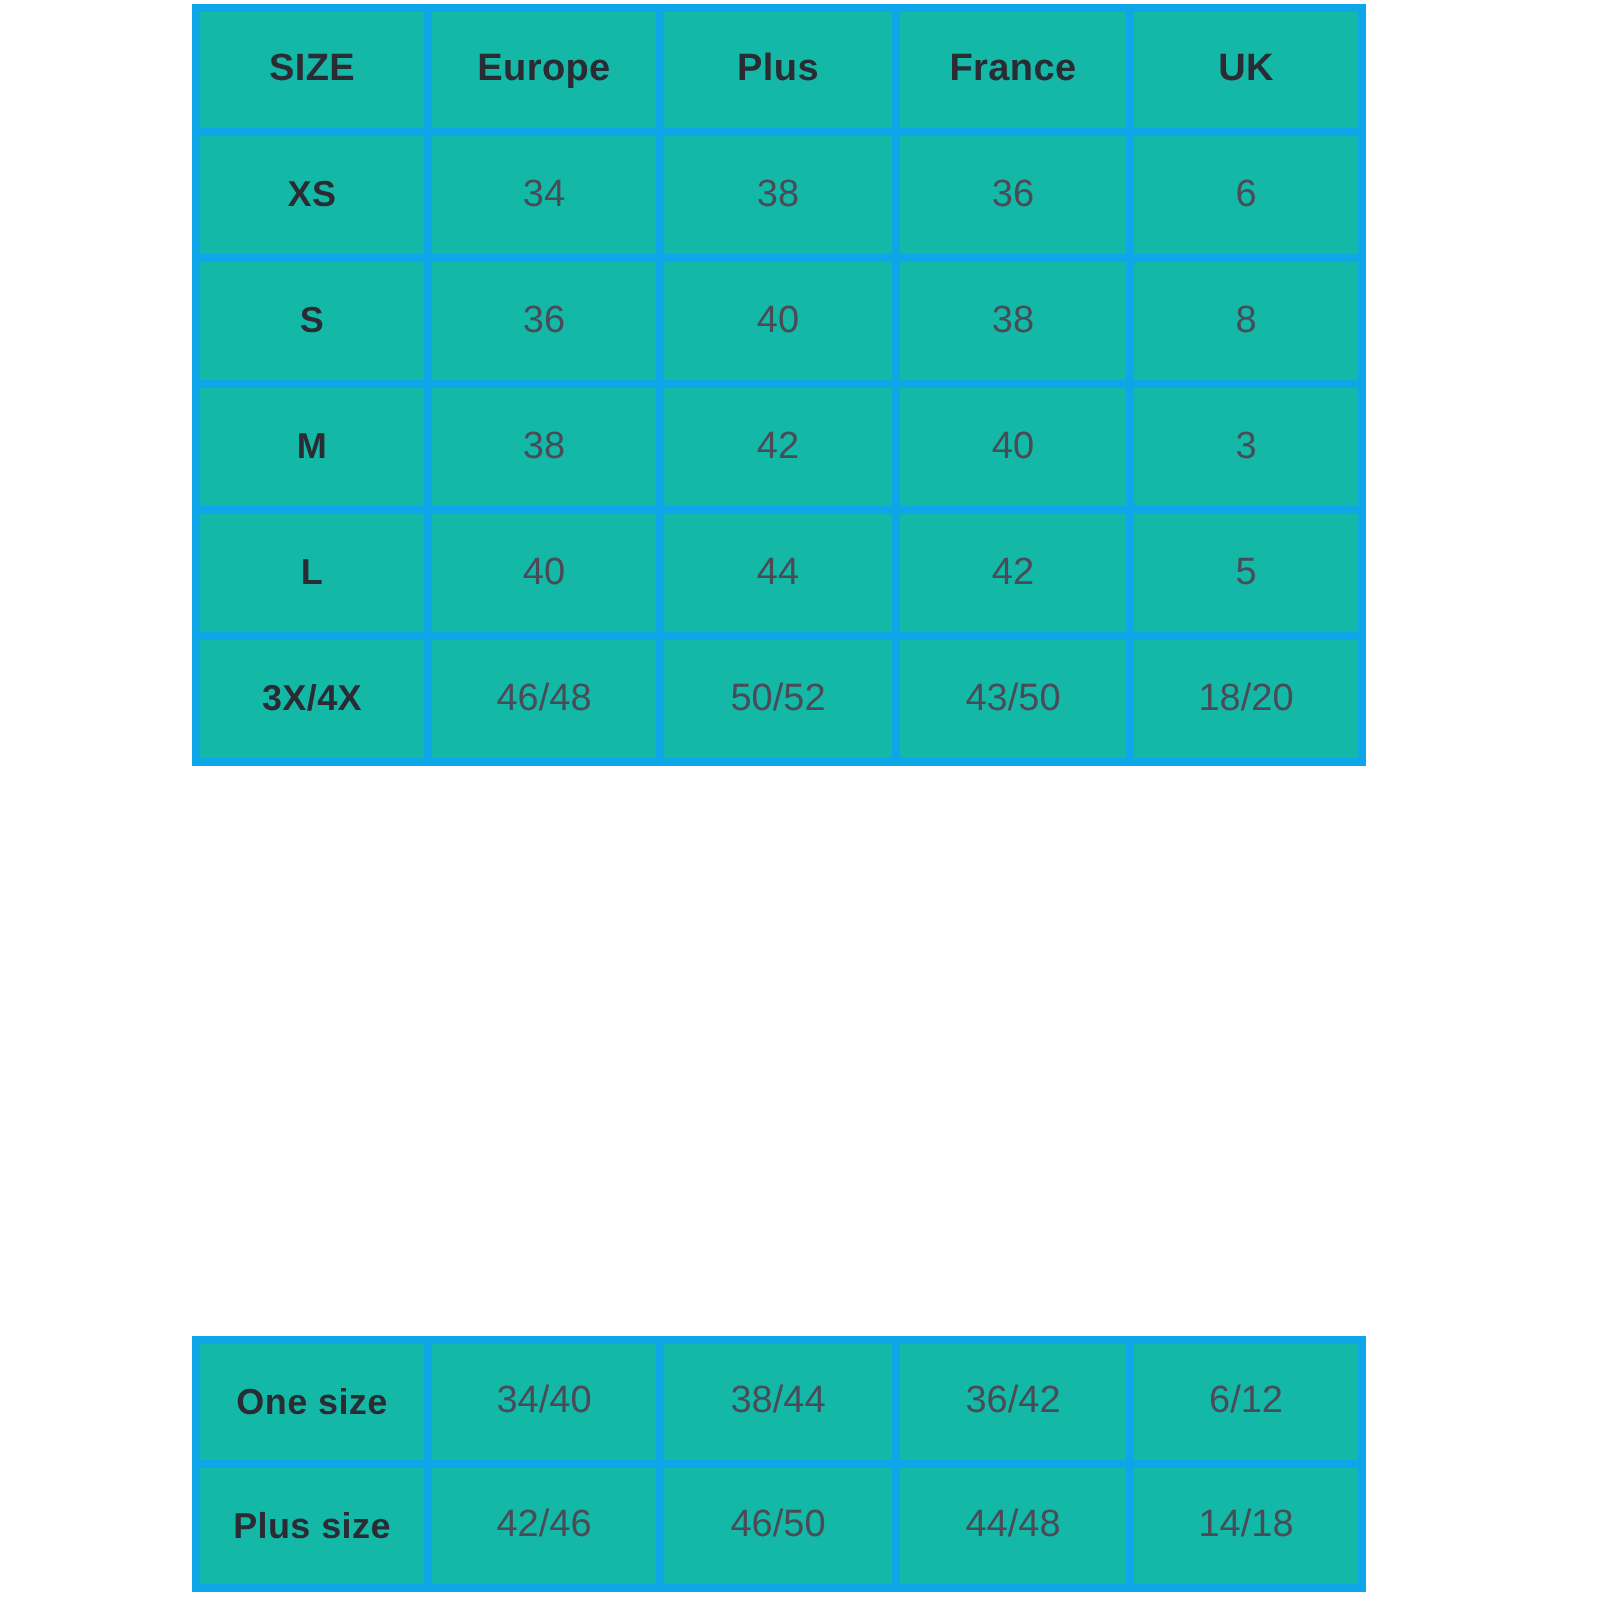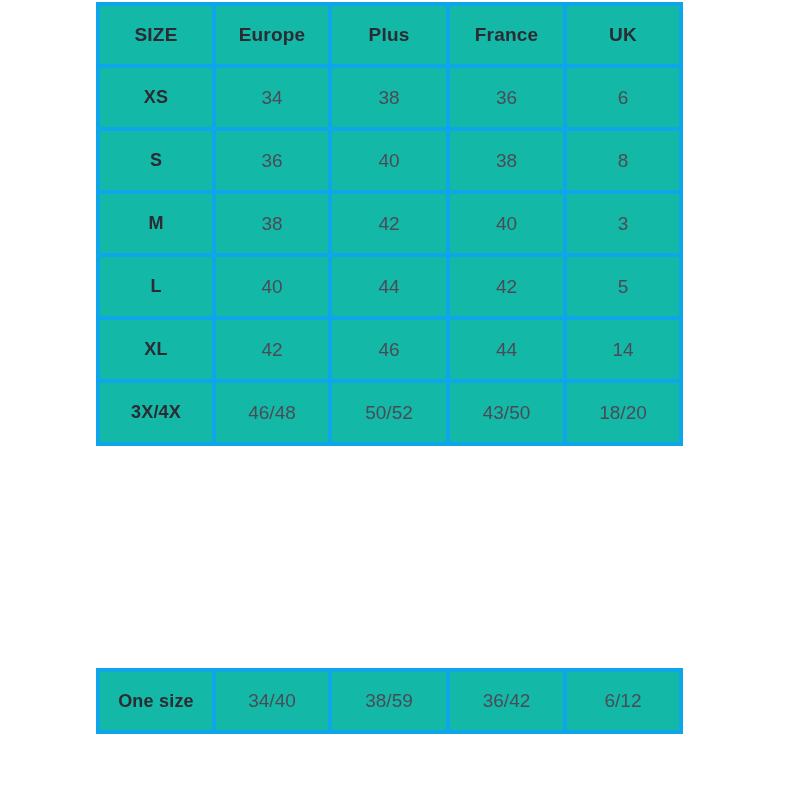--- a/index.html
+++ b/index.html
@@ -91,27 +91,20 @@
         <td class="value">3</td>
       </tr>
       <tr>
         <td class="row-label">L</td>
         <td class="value">40</td>
         <td class="value">44</td>
         <td class="value">42</td>
         <td class="value">5</td>
       </tr>
       <tr>
-        <td class="row-label">XL</td>
-        <td class="value">42</td>
-        <td class="value">46</td>
-        <td class="value">44</td>
-        <td class="value">14</td>
-      </tr>
-      <tr>
         <td class="row-label">3X/4X</td>
         <td class="value">46/48</td>
         <td class="value">50/52</td>
         <td class="value">43/50</td>
         <td class="value">18/20</td>
       </tr>
     </tbody>
   </table>
 </div>
 
@@ -121,19 +114,26 @@
       <col class="c0">
         <col class="c1">
         <col class="c2">
         <col class="c3">
         <col class="c4">
     </colgroup>
     <tbody>
       <tr>
         <td class="row-label">One size</td>
         <td class="value">34/40</td>
-        <td class="value">38/59</td>
+        <td class="value">38/44</td>
         <td class="value">36/42</td>
         <td class="value">6/12</td>
+      </tr>
+      <tr>
+        <td class="row-label">Plus size</td>
+        <td class="value">42/46</td>
+        <td class="value">46/50</td>
+        <td class="value">44/48</td>
+        <td class="value">14/18</td>
       </tr>
     </tbody>
   </table>
 </div>
 
 </body></html>

